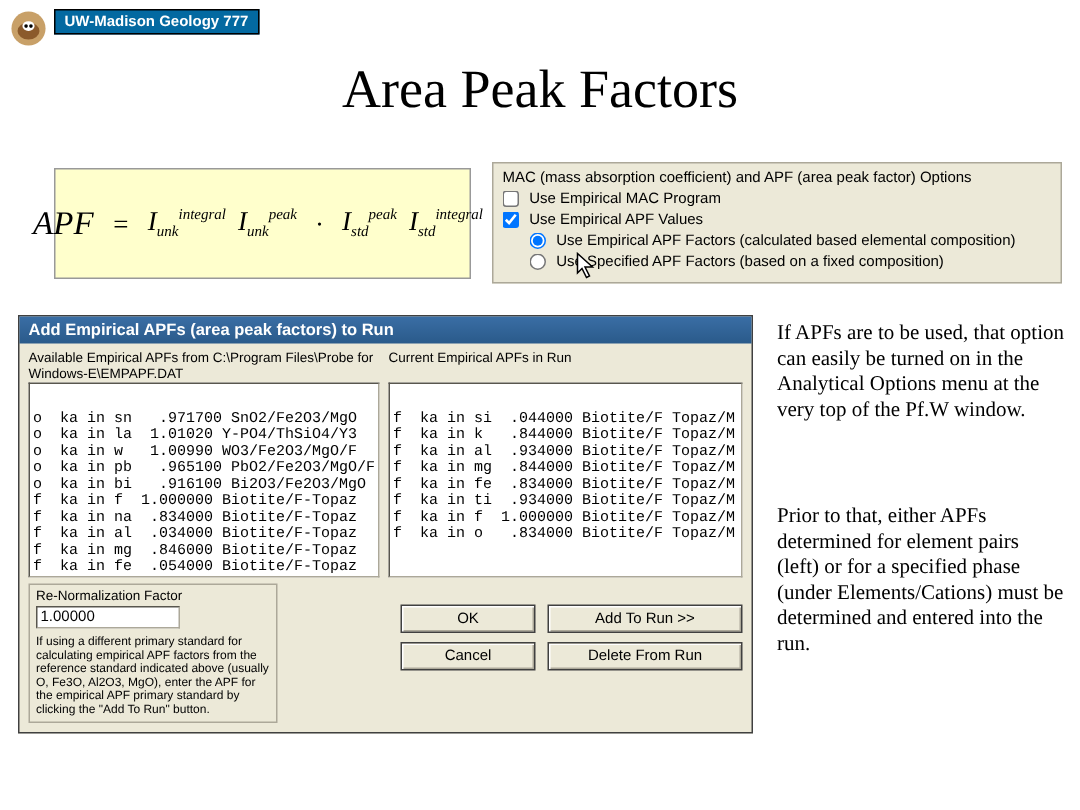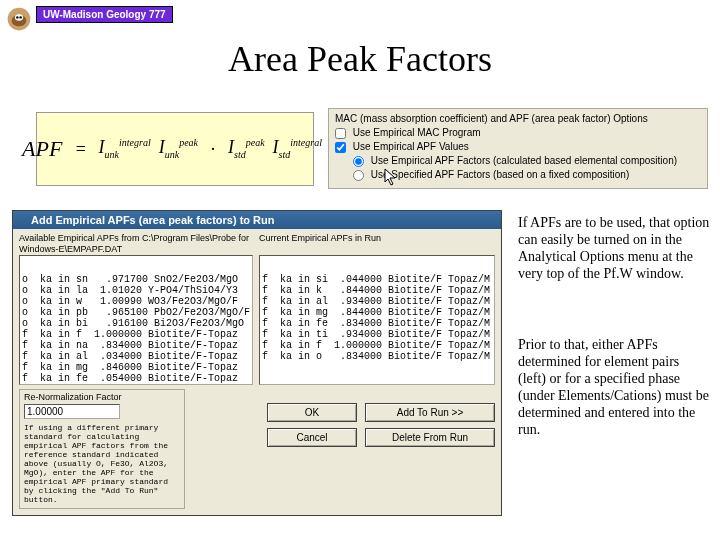--- a/index.html
+++ b/index.html
@@ -8,21 +8,21 @@
     width: 720px;
     height: 540px;
     background: #fff;
     font-family: "Times New Roman", serif;
     position: relative;
     overflow: hidden;
   }
   .badge {
     position: absolute;
     top: 6px; left: 36px;
-    background: #6d28d9;
+    background: #0369a1;
     color: #fff;
     font: bold 10px Arial, sans-serif;
     padding: 2px 6px;
     border: 1px solid #000;
   }
   .logo {
     position: absolute;
     top: 6px; left: 6px;
     width: 26px; height: 26px;
     border-radius: 50%;
@@ -89,21 +89,21 @@
     position: absolute;
     top: 210px; left: 12px;
     width: 490px;
     font: 10px "MS Sans Serif", Tahoma, sans-serif;
     background: #ece9d8;
     border: 1px solid #404040;
   }
   .dlg .titlebar {
     background: linear-gradient(#3a6ea5, #2a5a8a);
     color: #fff;
-    padding: 3px 18px;
+    padding: 3px 6px;
     font-weight: bold;
     font-size: 11px;
   }
   .dlg .body { padding: 4px 6px 6px 6px; }
   .dlg .cols {
     display: flex;
     gap: 6px;
   }
   .dlg .colcap {
     font-size: 9px;
@@ -140,21 +140,20 @@
     background: #fff;
     border: 1px inset #aca899;
     padding: 1px 2px;
     margin-top: 2px;
   }
   .hint {
     font-size: 8px;
     line-height: 9px;
     margin-top: 4px;
     color: #000;
-    font-family: Liberation Mono, monospace;
   }
   .btncol {
     display: flex;
     flex-direction: column;
     gap: 6px;
     margin-top: 14px;
   }
   .dlg button {
     font: 10px Tahoma, sans-serif;
     background: #ece9d8;

